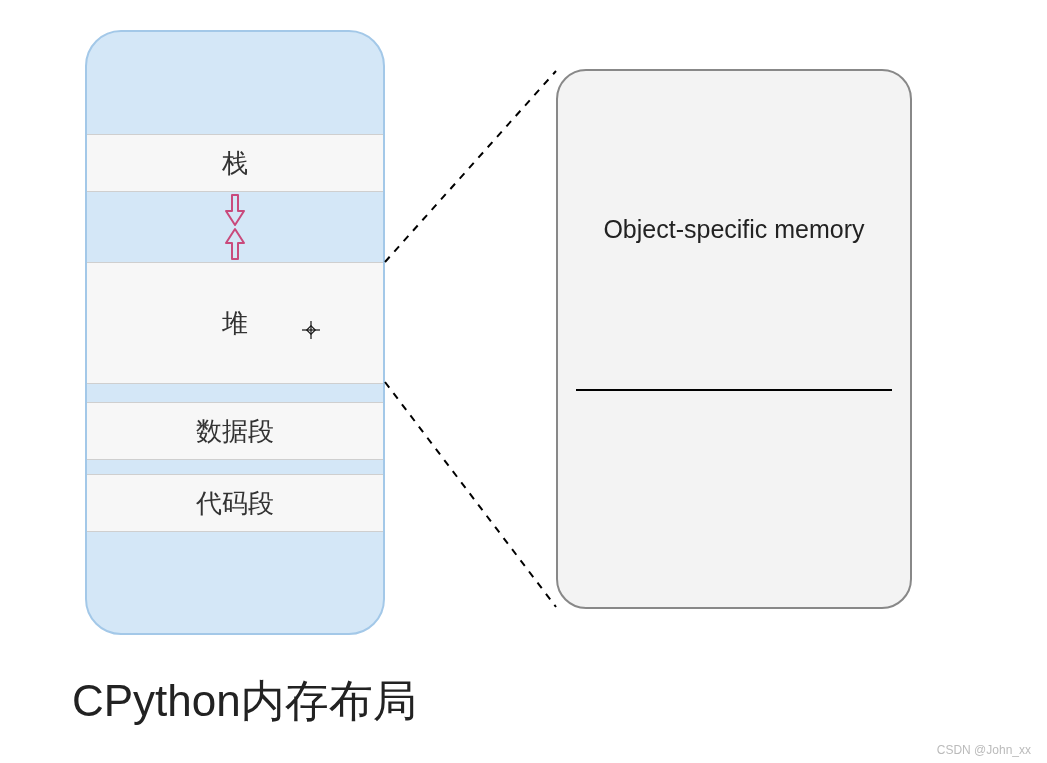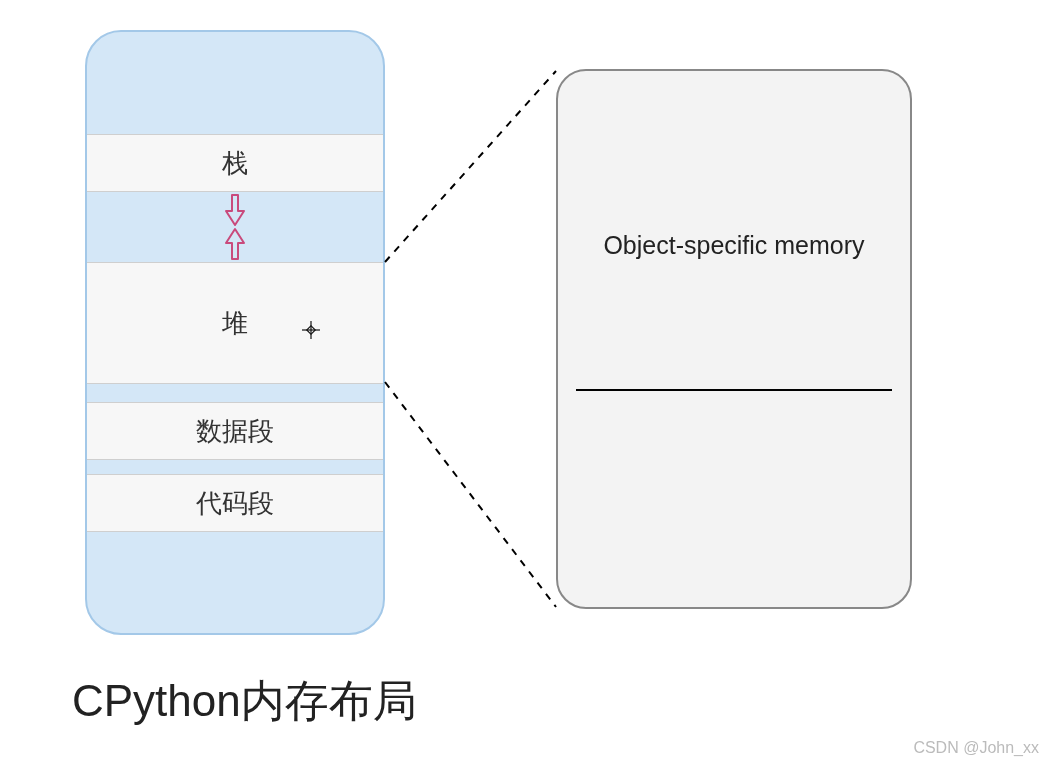--- a/index.html
+++ b/index.html
@@ -66,21 +66,20 @@
   }
   .detail .half {
     position: absolute;
     left: 0; right: 0;
     display: flex; align-items: center; justify-content: center;
     text-align: center;
     font-size: 25px;
     line-height: 1.35;
     color: #222;
     padding: 0 20px;
-    margin-top: 16px;
   }
   .detail .top-half { top: 0;   height: 318px; }
   .detail .bot-half { top: 320px; height: 220px; }
   .detail .divider {
     position: absolute;
     left: 18px; right: 18px;
     top: 318px;
     border-top: 2px solid #000;
   }
   
@@ -91,22 +90,22 @@
   }
   
   .caption {
     position: absolute;
     left: 72px; top: 672px;
     font-size: 44px;
     color: #222;
   }
   .watermark {
     position: absolute;
-    right: 8px; bottom: 6px;
-    font-size: 16px;
+    right: 16px; bottom: 6px;
+    font-size: 12px;
     color: #bbb;
   }
 </style>
 </head>
 <body>
 
 <div class="canvas">
 
   <div class="mem-layout">
     <div class="seg stack">

